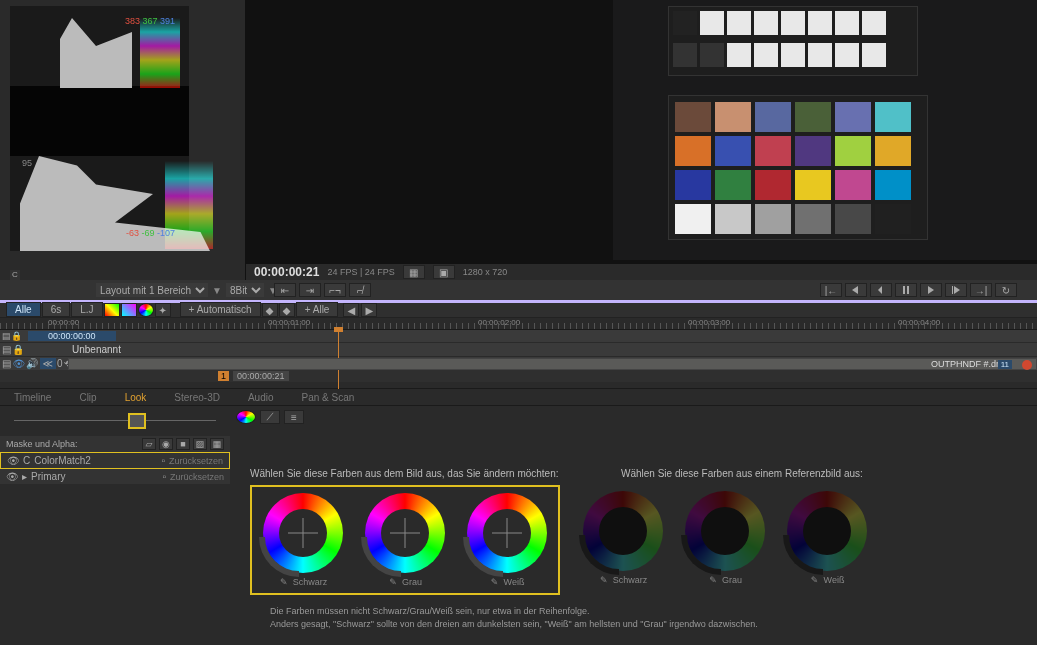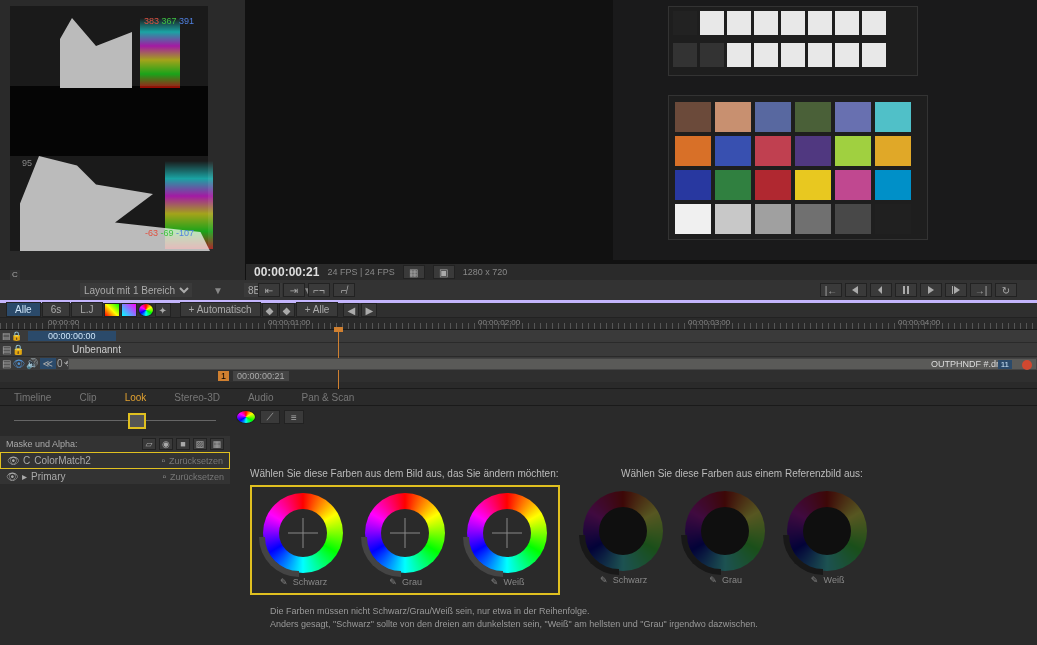--- a/index.html
+++ b/index.html
@@ -1,21 +1,21 @@
 <!DOCTYPE html>
 <html><head>
 <meta charset="utf-8">
 <style>
   * { margin: 0; padding: 0; box-sizing: border-box; }
   body { background: #2a2a2a; color: #aaa; font-family: Arial, sans-serif; font-size: 10px; overflow: hidden; width: 1037px; height: 645px; position: relative; }
 
   
   .top-section { display: flex; height: 280px; }
   .waveform-panel { width: 246px; background: #2a2a2a; position: relative; border-right: 1px solid #111; }
-  .waveform-scope { position: absolute; top: 6px; left: 10px; width: 198px; height: 245px; background: #1a1a1a; }
+  .waveform-scope { position: absolute; top: 6px; left: 10px; width: 179px; height: 245px; background: #1a1a1a; }
   .waveform-black { position: absolute; top: 80px; left: 0; width: 100%; height: 70px; background: #050505; }
   .wf-shape { position: absolute; }
   .wf-upper { top: 12px; left: 50px; width: 120px; height: 70px; background: linear-gradient(90deg, #bbb 60%, transparent 60%); clip-path: polygon(0 100%, 80% 100%, 100% 50%, 60% 20%, 30% 40%, 10% 0, 0 30%); }
   .wf-lower { top: 150px; left: 10px; width: 190px; height: 95px; background: #bbb; clip-path: polygon(0 100%, 100% 100%, 95% 80%, 50% 70%, 70% 40%, 40% 30%, 30% 10%, 10% 0, 0 50%); }
   .wf-fringe { position: absolute; background: linear-gradient(transparent, cyan, magenta, yellow, lime, red); mix-blend-mode: screen; opacity: .6; }
   .wf-nums-top { position: absolute; top: 10px; right: 14px; font-size: 9px; }
   .wf-nums-bot { position: absolute; bottom: 13px; right: 14px; font-size: 9px; }
   .wf-95 { position: absolute; top: 152px; left: 12px; font-size: 9px; color: #888; }
   .c-badge { position: absolute; bottom: 0; left: 10px; width: 10px; height: 10px; background: #333; font-size: 8px; text-align: center; line-height: 10px; }
 
@@ -27,21 +27,21 @@
   .checker-bot { position: absolute; top: 95px; left: 55px; width: 260px; height: 145px; background: #1e1e1e; border: 1px solid #333; padding: 6px; }
   .cb-grid { display: grid; grid-template-columns: repeat(6, 36px); grid-template-rows: repeat(4, 30px); gap: 4px; }
   .cb-cell { }
 
   .timecode-bar { position: absolute; bottom: 0; left: 0; right: 0; height: 16px; display: flex; align-items: center; padding-left: 8px; gap: 8px; background: #2a2a2a; }
   .tc-main { color: #ddd; font-size: 12px; font-weight: bold; }
   .tc-info { color: #888; font-size: 9px; }
 
   
   .controls-row { display: flex; align-items: center; height: 20px; background: #333; }
-  .ctrl-left { width: 246px; display: flex; align-items: center; gap: 21px; padding-left: 80px; }
+  .ctrl-left { width: 246px; display: flex; align-items: center; gap: 4px; padding-left: 80px; margin-left: 16px; }
   .ctrl-left select { background: #3a3a3a; color: #aaa; border: none; font-size: 10px; height: 14px; }
   .ctrl-mid { flex: 1; display: flex; align-items: center; gap: 3px; padding-left: 12px; }
   .ctrl-right { display: flex; align-items: center; gap: 3px; padding-right: 20px; }
   .play-btn { width: 22px; height: 14px; background: #3a3a3a; border: 1px solid #222; display: flex; align-items: center; justify-content: center; cursor: pointer; }
   .play-btn svg { width: 8px; height: 8px; }
 
   
   .filter-row { display: flex; align-items: flex-end; height: 18px; background: #2f2f2f; border-top: 3px solid #c4b5fd; border-bottom: 1px solid #222; gap: 1px; padding-left: 6px; }
   .fbtn { padding: 1px 8px; background: #3a3a3a; border: 1px solid #222; font-size: 10px; cursor: pointer; color: #aaa; }
   .fbtn.active { background: #2b4a6a; color: #cde4f7; }

